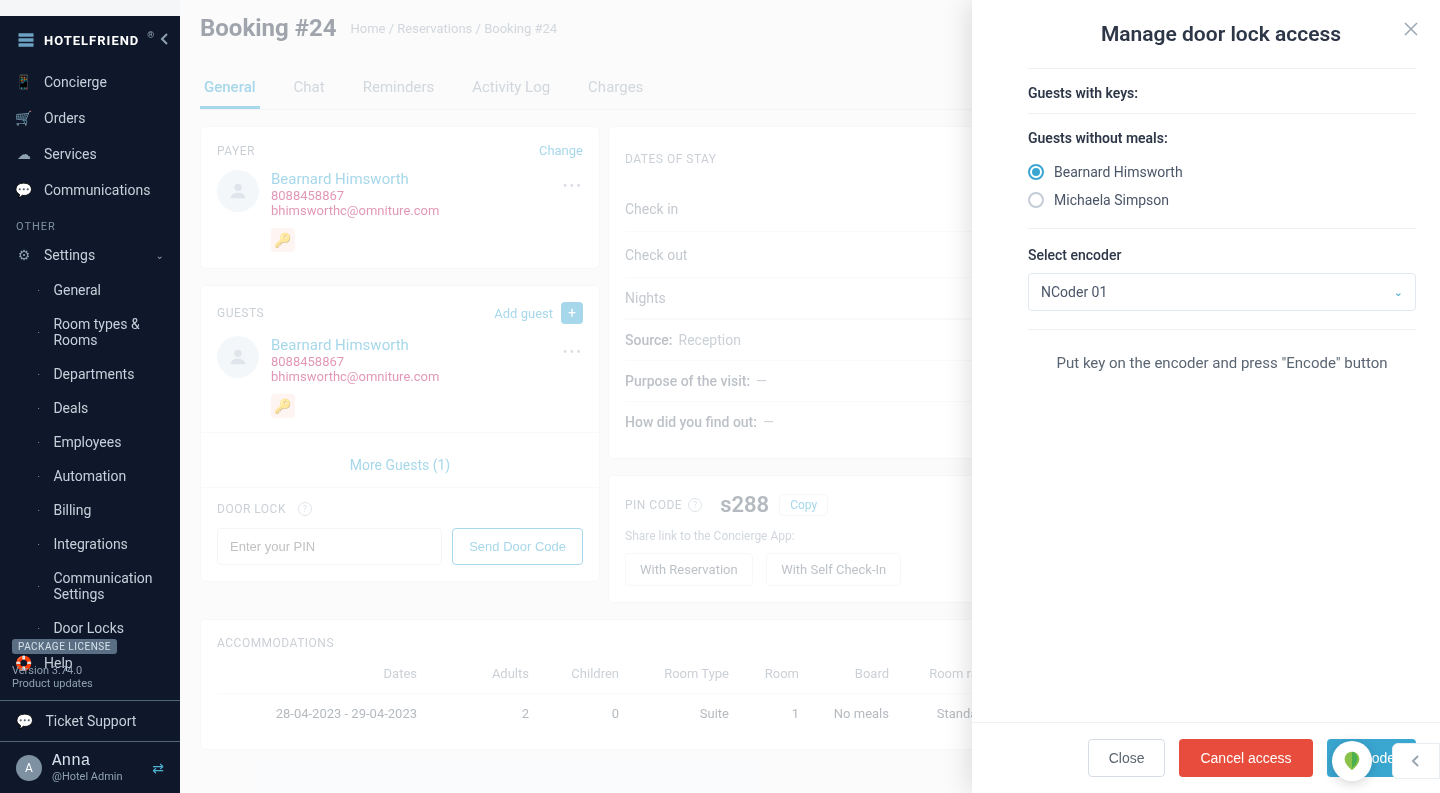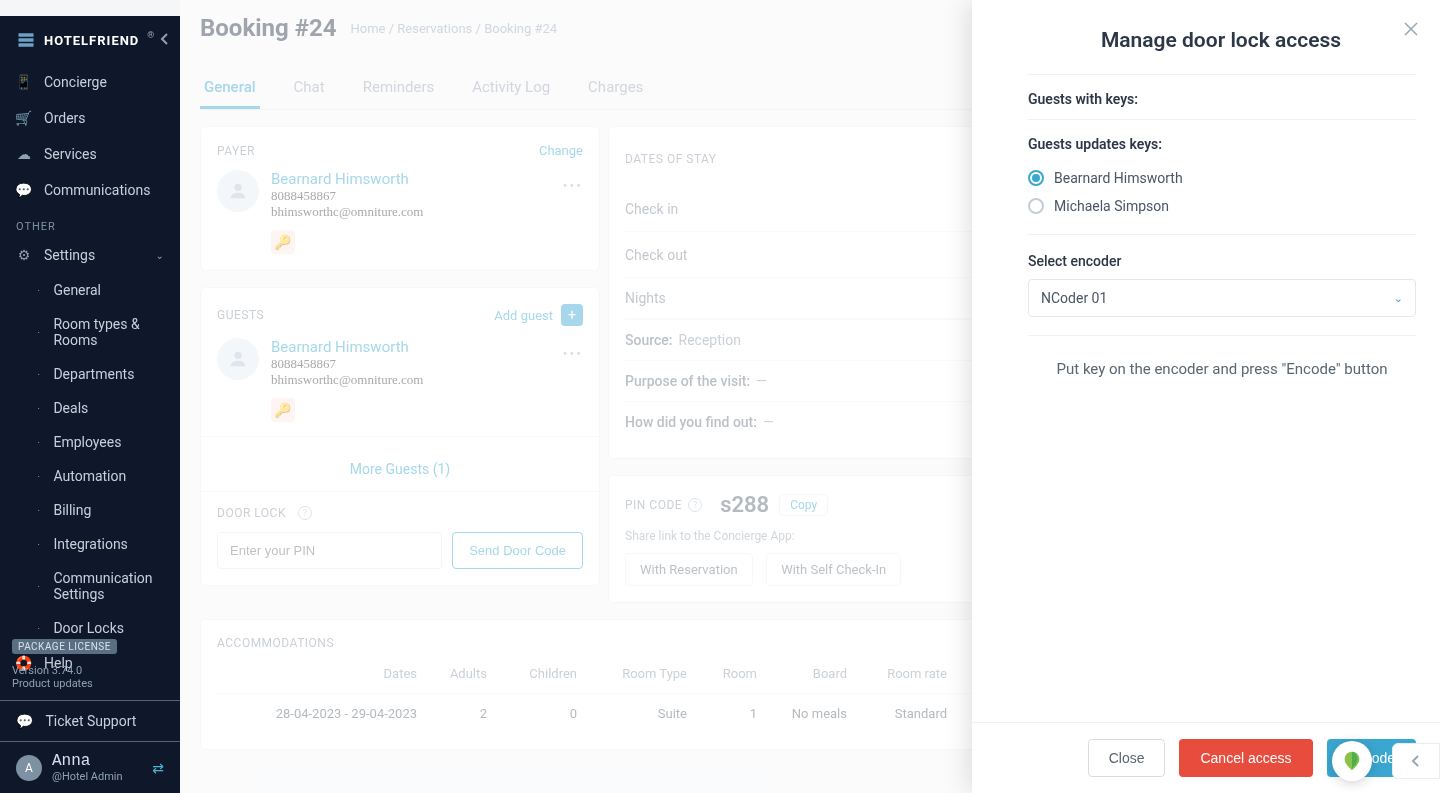--- a/index.html
+++ b/index.html
@@ -49,21 +49,21 @@
     .cols{ display:flex; gap:8px; margin-top:16px;}
     .col-l{ width:400px; flex-shrink:0;}
     .col-r{ flex:1;}
     .card{ background:#fff; border:1px solid #e8edf2; border-radius:6px; padding:16px; margin-bottom:16px;}
     .card-head{ display:flex; align-items:center; justify-content:space-between; margin-bottom:12px;}
     .card-title{ font-size:12px; color:#8a97a5; letter-spacing:.5px;}
     .link{ color:#3aa7d1; font-size:13px; cursor:pointer;}
     .person{ display:flex; gap:12px; align-items:flex-start; position:relative;}
     .avatar{ width:42px; height:42px; border-radius:50%; background:#e6edf3; display:flex; align-items:center; justify-content:center; color:#aab8c5;}
     .p-name{ color:#3aa7d1; font-size:15px;}
-    .p-sub{ color:#404040; font-size:13px;font-family:Liberation Serif, serif;}
+    .p-sub{ color:#be185d; font-size:13px;}
     .dots3{ position:absolute; right:0; top:8px; color:#aab8c5; letter-spacing:2px; cursor:pointer;}
     .key-badge{ width:24px; height:24px; background:#fce8e4; border-radius:4px; display:inline-flex; align-items:center; justify-content:center; color:#d66a60; margin-top:10px; margin-left:54px;}
     .more-guests{ text-align:center; color:#3aa7d1; font-size:14px; padding-top:10px;}
     .divider{ height:1px; background:#eef1f5; margin:14px -16px;}
     .door-row{ display:flex; gap:10px; align-items:center;}
     .pin-input{ flex:1; border:1px solid #e2e8f0; border-radius:4px; padding:10px 12px; font-size:13px;}
     .send-btn{ border:1px solid #3aa7d1; color:#3aa7d1; background:#fff; border-radius:4px; padding:10px 16px; font-size:13px; cursor:pointer;}
     .add-sq{ width:22px; height:22px; background:#3aa7d1; color:#fff; border-radius:4px; display:inline-flex; align-items:center; justify-content:center; margin-left:8px; font-size:14px;}
 
     .kv-row{ display:flex; align-items:center; padding:12px 0; border-bottom:1px solid #f0f3f7;}
@@ -77,28 +77,28 @@
     .dashrow .val{ color:#8a97a5;}
     .pin-big{ font-size:22px; font-weight:600; color:#5a6672; margin-left:18px;}
     .copy{ color:#3aa7d1; border:1px solid #e8edf2; border-radius:4px; padding:3px 10px; font-size:12px; margin-left:10px; cursor:pointer;}
     .share-lbl{ color:#9aa6b2; font-size:12px; margin:12px 0 10px;}
     .chip{ border:1px solid #e8edf2; border-radius:4px; padding:8px 14px; color:#6b7785; font-size:13px; cursor:pointer; display:inline-block; margin-right:10px;}
 
     .accom-table{ margin-top:4px;text-align:right;}
     .th-row,.td-row{ display:flex; padding:12px 0;}
     .th-row{ border-bottom:1px solid #f0f3f7; color:#8a97a5; font-size:13px;}
     .td-row{ color:#5a6672; font-size:13px;}
-    .c-dates{width:200px;} .c-ad{width:70px;} .c-ch{width:90px;} .c-rt{width:110px;} .c-rm{width:70px;} .c-bd{width:90px;} .c-rr{width:100px;} .c-fs{width:60px;}
+    .c-dates{width:200px;} .c-ad{width:70px;margin-left:42px;} .c-ch{width:90px;} .c-rt{width:110px;} .c-rm{width:70px;} .c-bd{width:90px;} .c-rr{width:100px;} .c-fs{width:60px;}
 
     
     .dim { position:absolute; inset:0; background:rgba(255,255,255,.55);}
 
     
     .panel{ position:absolute; top:0; right:0; width:468px; height:793px; background:#fff; box-shadow:-4px 0 24px rgba(0,0,0,.12); display:flex; flex-direction:column;}
-    .panel-head{ padding:28px 24px 22px; position:relative;margin-left:30px;}
+    .panel-head{ padding:22px 24px 22px; position:relative;margin-left:30px;}
     .panel-title{ font-size:21px; font-weight:600; color:#2d3748; text-align:center;}
     .close-x{ position:absolute; top:22px; right:22px; color:#9aa6b2; cursor:pointer;}
     .panel-body{ padding:0 24px; flex:1;margin-left:32px;}
     .hrline{ height:1px; background:#eef1f5; margin:0 -0px;}
     .sect-lbl{ color:#2d3748; font-size:14px; font-weight:600; padding:16px 0 12px;}
     .radio{ display:flex; align-items:center; gap:10px; padding:6px 0;}
     .ro{ width:16px; height:16px; border:2px solid #c4cdd7; border-radius:50%; display:inline-flex; align-items:center; justify-content:center; cursor:pointer;}
     .ro.sel{ border-color:#3aa7d1;}
     .ro.sel::after{ content:""; width:8px; height:8px; background:#3aa7d1; border-radius:50%;}
     .sel-lbl{ color:#2d3748; font-size:14px; font-weight:500; padding:18px 0 10px;}
@@ -377,21 +377,21 @@
     <span class="close-x">
       <svg width="14" height="14" viewBox="0 0 14 14">
           <path d="M1 1l12 12M13 1L1 13" stroke="#9aa6b2" stroke-width="1.5"></path>
         </svg>
     </span>
   </div>
   <div class="panel-body">
     <div class="hrline"></div>
     <div class="sect-lbl">Guests with keys:</div>
     <div class="hrline"></div>
-    <div class="sect-lbl">Guests updates keys:</div>
+    <div class="sect-lbl">Guests without meals:</div>
     <div class="radio">
       <span class="ro sel"></span>
       <span>Bearnard Himsworth</span>
     </div>
     <div class="radio">
       <span class="ro"></span>
       <span>Michaela Simpson</span>
     </div>
     <div class="hrline" style="margin-top:14px"></div>
     <div class="sel-lbl">Select encoder</div>

